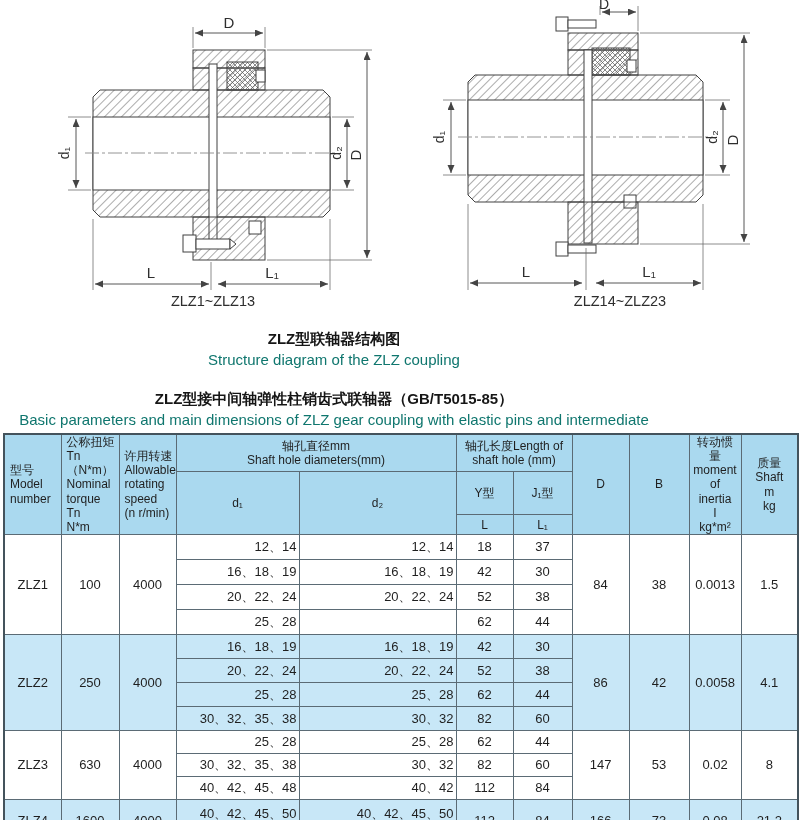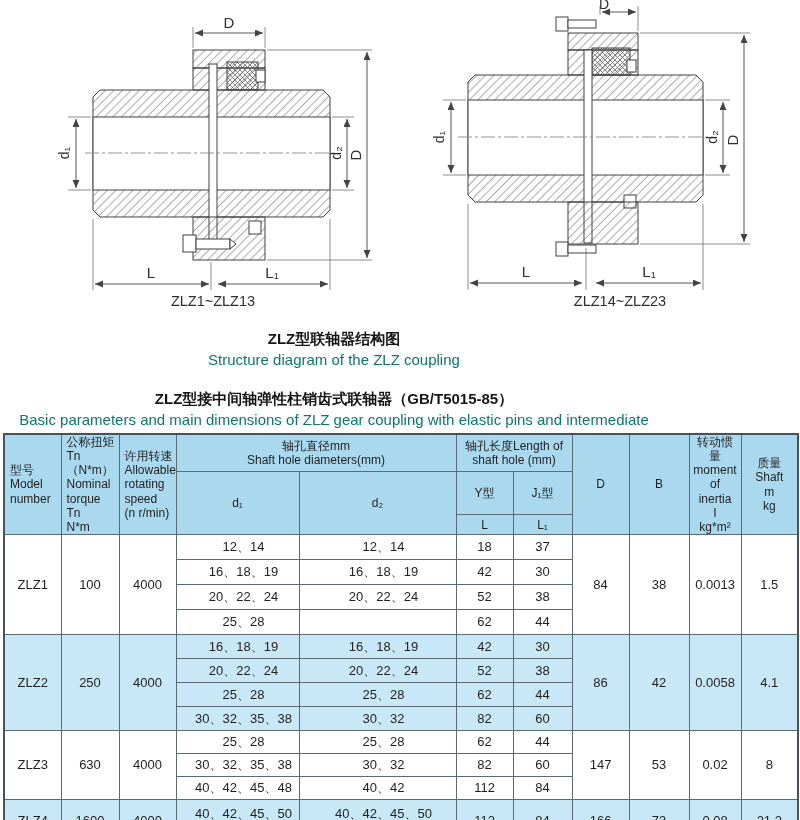--- a/index.html
+++ b/index.html
@@ -16,21 +16,21 @@
   table{width:100%;border-collapse:collapse;table-layout:fixed;border:2px solid #44535c;}
   td{
     border:1px solid #5b6b75;text-align:center;vertical-align:middle;
     font-size:13px;line-height:1.18;padding:0 2px;color:var(--tx,#1f1f1f);
     white-space:pre-line;overflow:hidden;
   }
   tr.hdr td{background:var(--hdr,#aad9ef);font-size:12px;}
   tr.hdr td.hl{text-align:left;padding-left:5px;}
   tr.hi td{background:var(--hl,#c8e7f7);}
   tr.sub td{border-top-color:#93a7b3;}
-  td.dl{text-align:center;padding-left:14px;}
+  td.dl{text-align:right;padding-left:14px;}
   td.sm{font-size:11.5px;}
   .rA{height:37px}.rB{height:19px}.rC{height:20px}
   .r25{height:25px}.r24{height:24px}.r23{height:23px}.r43{height:43px}
 </style>
 </head>
 <body>
 
 <div class="page">
 
   

